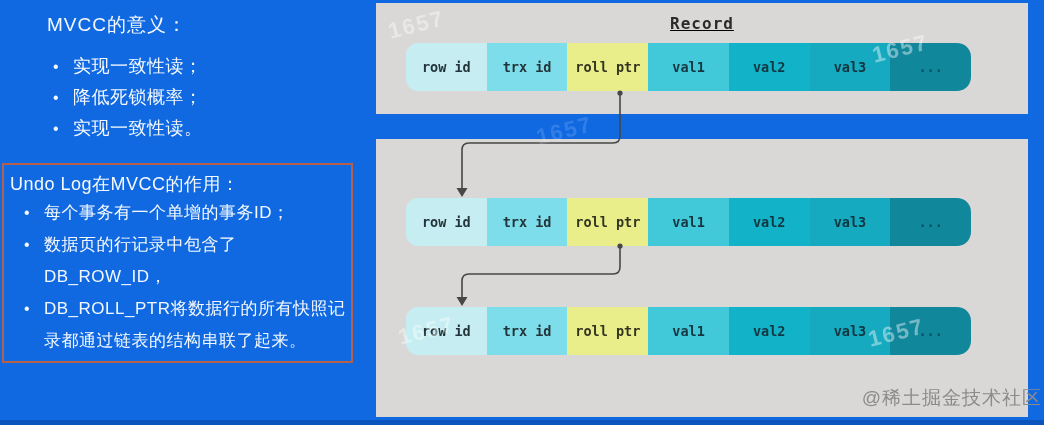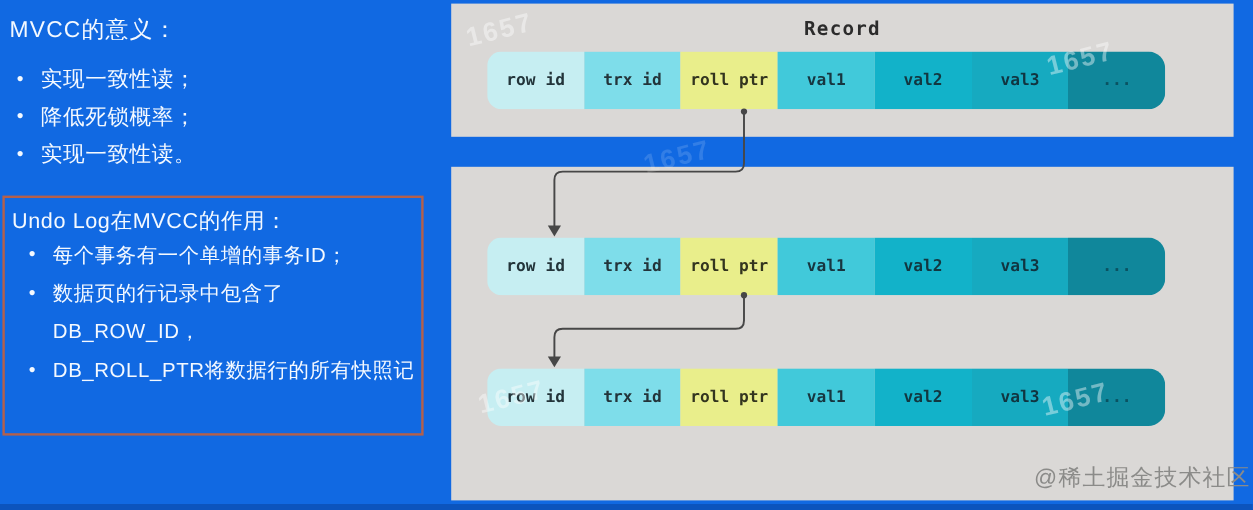--- a/index.html
+++ b/index.html
@@ -3,41 +3,42 @@
 <meta charset="utf-8">
 <style>
   html,body{margin:0;padding:0;}
   body{
     width:1044px;height:425px;position:relative;overflow:hidden;
     background:var(--bg-blue,#1169e2);
     font-family:"Liberation Sans",sans-serif;
     -webkit-font-smoothing:antialiased;
   }
   
-  .left-panel{position:absolute;left:0;top:0;width:376px;height:425px;}
+  .left-panel{position:absolute;left:0;top:0;width:376px;height:425px;padding-left:39px;}
   .sec1-title{
     margin:12px 0 0 8px;font-size:19px;color:var(--text-white,#f4f9ff);
     font-weight:400;letter-spacing:1px;
   }
   .sec1-lines{margin-top:13px;}
   .line{display:flex;align-items:flex-start;line-height:31px;font-size:18px;color:var(--text-white,#f4f9ff);}
   .line .dot{width:34px;padding-left:14px;box-sizing:border-box;flex:none;font-size:16px;}
   .line .dot.hidden{visibility:hidden;}
   .line .txt{flex:1;letter-spacing:0.5px;}
   .note-box{
     position:absolute;left:2px;top:163px;width:341px;height:190px;
     border:2px solid var(--border-orange,#b5604a);
     padding:6px 0 0 6px;box-sizing:content-box;
   }
   .sec2-title{font-size:18px;color:var(--text-white,#f4f9ff);line-height:26px;letter-spacing:0.5px;}
   .sec2-lines .line{line-height:32px;font-size:17px;}
   
   .panel{
     position:absolute;left:376px;width:652px;
     background:var(--panel-gray,#dad8d6);
+    text-decoration:underline;
   }
   .panel-record{top:3px;height:111px;}
   .panel-undo{top:139px;height:278px;}
   .panel-title{
     text-align:center;
     font-family:"DejaVu Sans Mono","Liberation Mono",monospace;
     font-size:16px;color:#2b2b2b;font-weight:700;letter-spacing:1px;
   }
   .panel-record .panel-title{margin-top:11px;}
   .panel-undo .panel-title{margin-top:23px;}
@@ -100,20 +101,24 @@
         <span class="txt">每个事务有一个单增的事务ID；</span>
       </div>
       <div class="line">
         <span class="dot">•</span>
         <span class="txt">数据页的行记录中包含了DB_ROW_ID，</span>
       </div>
       <div class="line">
         <span class="dot">•</span>
         <span class="txt">DB_ROLL_PTR将数据行的所有快照记</span>
       </div>
+      <div class="line">
+        <span class="dot hidden"></span>
+        <span class="txt">录都通过链表的结构串联了起来。</span>
+      </div>
     </div>
   </div>
 </div>
 
 <div class="panel panel-record">
   <div class="panel-title">Record</div>
   <div class="cell-row row-record">
       <div class="cell" style="background: rgb(198, 238, 242); color: rgb(35, 52, 58);">row id</div>
       <div class="cell" style="background: rgb(126, 221, 234); color: rgb(35, 52, 58);">trx id</div>
       <div class="cell" style="background: rgb(233, 238, 139); color: rgb(51, 53, 31);">roll ptr</div>

